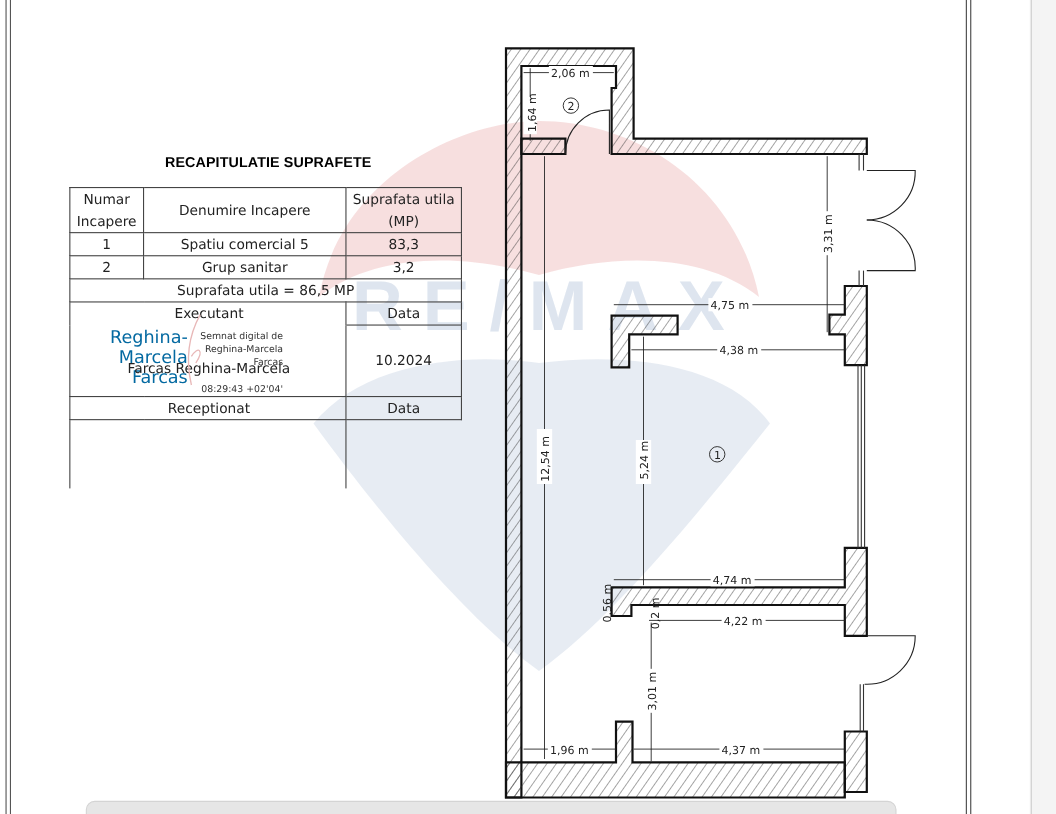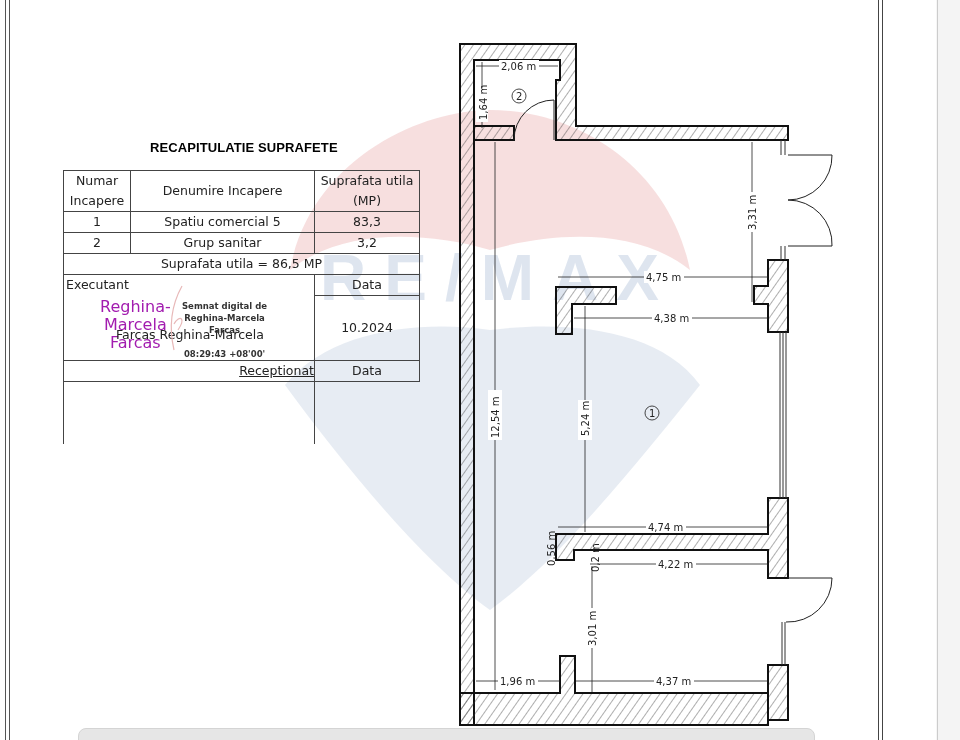--- a/index.html
+++ b/index.html
@@ -8,22 +8,22 @@
   .page-border-l{position:absolute;left:5px;top:0;width:3px;height:740px;border-left:1px solid #555;border-right:1px solid #555;}
   .page-border-r{position:absolute;left:878px;top:0;width:3px;height:740px;border-left:1px solid #444;border-right:1px solid #444;}
   .scroll-gutter{position:absolute;left:937px;top:0;width:23px;height:740px;background:#f4f4f4;border-left:1px solid #ccc;}
   .bottom-bar{position:absolute;left:78px;top:728px;width:735px;height:20px;background:#e6e6e6;border-radius:8px;border:1px solid #d4d4d4;}
   .watermark{position:absolute;left:0;top:0;width:960px;height:740px;pointer-events:none;}
   .title{position:absolute;left:150px;top:140px;font-family:"Liberation Sans",sans-serif;font-weight:bold;font-size:13px;color:#000000;letter-spacing:0.1px;}
   table.summary{position:absolute;left:63px;top:170px;border-collapse:collapse;font-family:"DejaVu Sans",sans-serif;font-size:12.5px;color:#222;}
   table.summary td{border:1px solid #444;text-align:center;padding:0;line-height:20px;height:20px;}
   .c1{width:66px;} .c2{width:183px;margin-left:46px;} .c3{width:104px;}
   .sig-cell{position:relative;height:64px !important;}
-  .sig-big{position:absolute;left:36px;top:2px;font-size:16px;line-height:18px;text-align:center;color:#a21caf;}
-  .sig-small{position:absolute;left:118px;top:4px;font-size:8.5px;line-height:12px;text-align:center;color:#333;font-weight:bold;}
+  .sig-big{position:absolute;left:36px;top:2px;font-size:16px;line-height:18px;text-align:right;color:#0369a1;}
+  .sig-small{position:absolute;left:118px;top:4px;font-size:8.5px;line-height:12px;text-align:right;color:#333;}
   .sig-name-overlay{position:absolute;left:52px;top:29px;font-size:12.5px;color:#222;white-space:nowrap;}
   .plan{position:absolute;left:0;top:0;width:960px;height:740px;}
   .dim{font-family:"DejaVu Sans",sans-serif;font-size:10px;fill:#222;}
 </style>
 </head>
 <body>
 
 <div class="page"></div>
 <div class="page-border-l"></div>
 <div class="page-border-r"></div>
@@ -57,48 +57,48 @@
   </tr>
   <tr>
     <td>2</td>
     <td>Grup sanitar</td>
     <td>3,2</td>
   </tr>
   <tr>
     <td colspan="3">Suprafata utila = 86,5 MP</td>
   </tr>
   <tr>
-    <td colspan="2" style="text-align:left;border-bottom:none;position:relative;">
+    <td colspan="2" style="text-align:center;border-bottom:none;position:relative;">
       <span style="padding-left:2px;">Executant</span>
     </td>
     <td>Data</td>
   </tr>
   <tr>
     <td colspan="2" class="sig-cell" style="border-top:none;">
       <div class="sig-big">
         <div>Reghina-</div>
         <div>Marcela</div>
         <div>Farcas</div>
       </div>
       <div class="sig-name-overlay">Farcas Reghina-Marcela</div>
       <div class="sig-small">
         <div>Semnat digital de</div>
         <div>Reghina-Marcela</div>
         <div>Farcas</div>
         <div style="visibility:hidden">Data: 2024</div>
-        <div>08:29:43 +08'00'</div>
+        <div>08:29:43 +02'04'</div>
       </div>
       <svg style="position:absolute;left:100px;top:-12px;" width="30" height="70">
         <path d="M18 2 C 8 20, 4 40, 10 66 M10 40 C 16 30, 22 34, 14 46" stroke="#e8b8b8" fill="none" stroke-width="1.2"></path>
       </svg>
     </td>
     <td>10.2024</td>
   </tr>
   <tr>
-    <td colspan="2" style="text-align:right;padding-left:2px;text-decoration:underline;">Receptionat</td>
+    <td colspan="2" style="text-align:center;padding-left:2px;">Receptionat</td>
     <td>Data</td>
   </tr>
   <tr>
     <td colspan="2" style="height:62px;border-bottom:none;border-right:1px solid #444;"></td>
     <td style="height:62px;border-bottom:none;border-right:none;"></td>
   </tr>
 </tbody>
   </table>
 
 <svg class="plan" viewBox="0 0 960 740">

